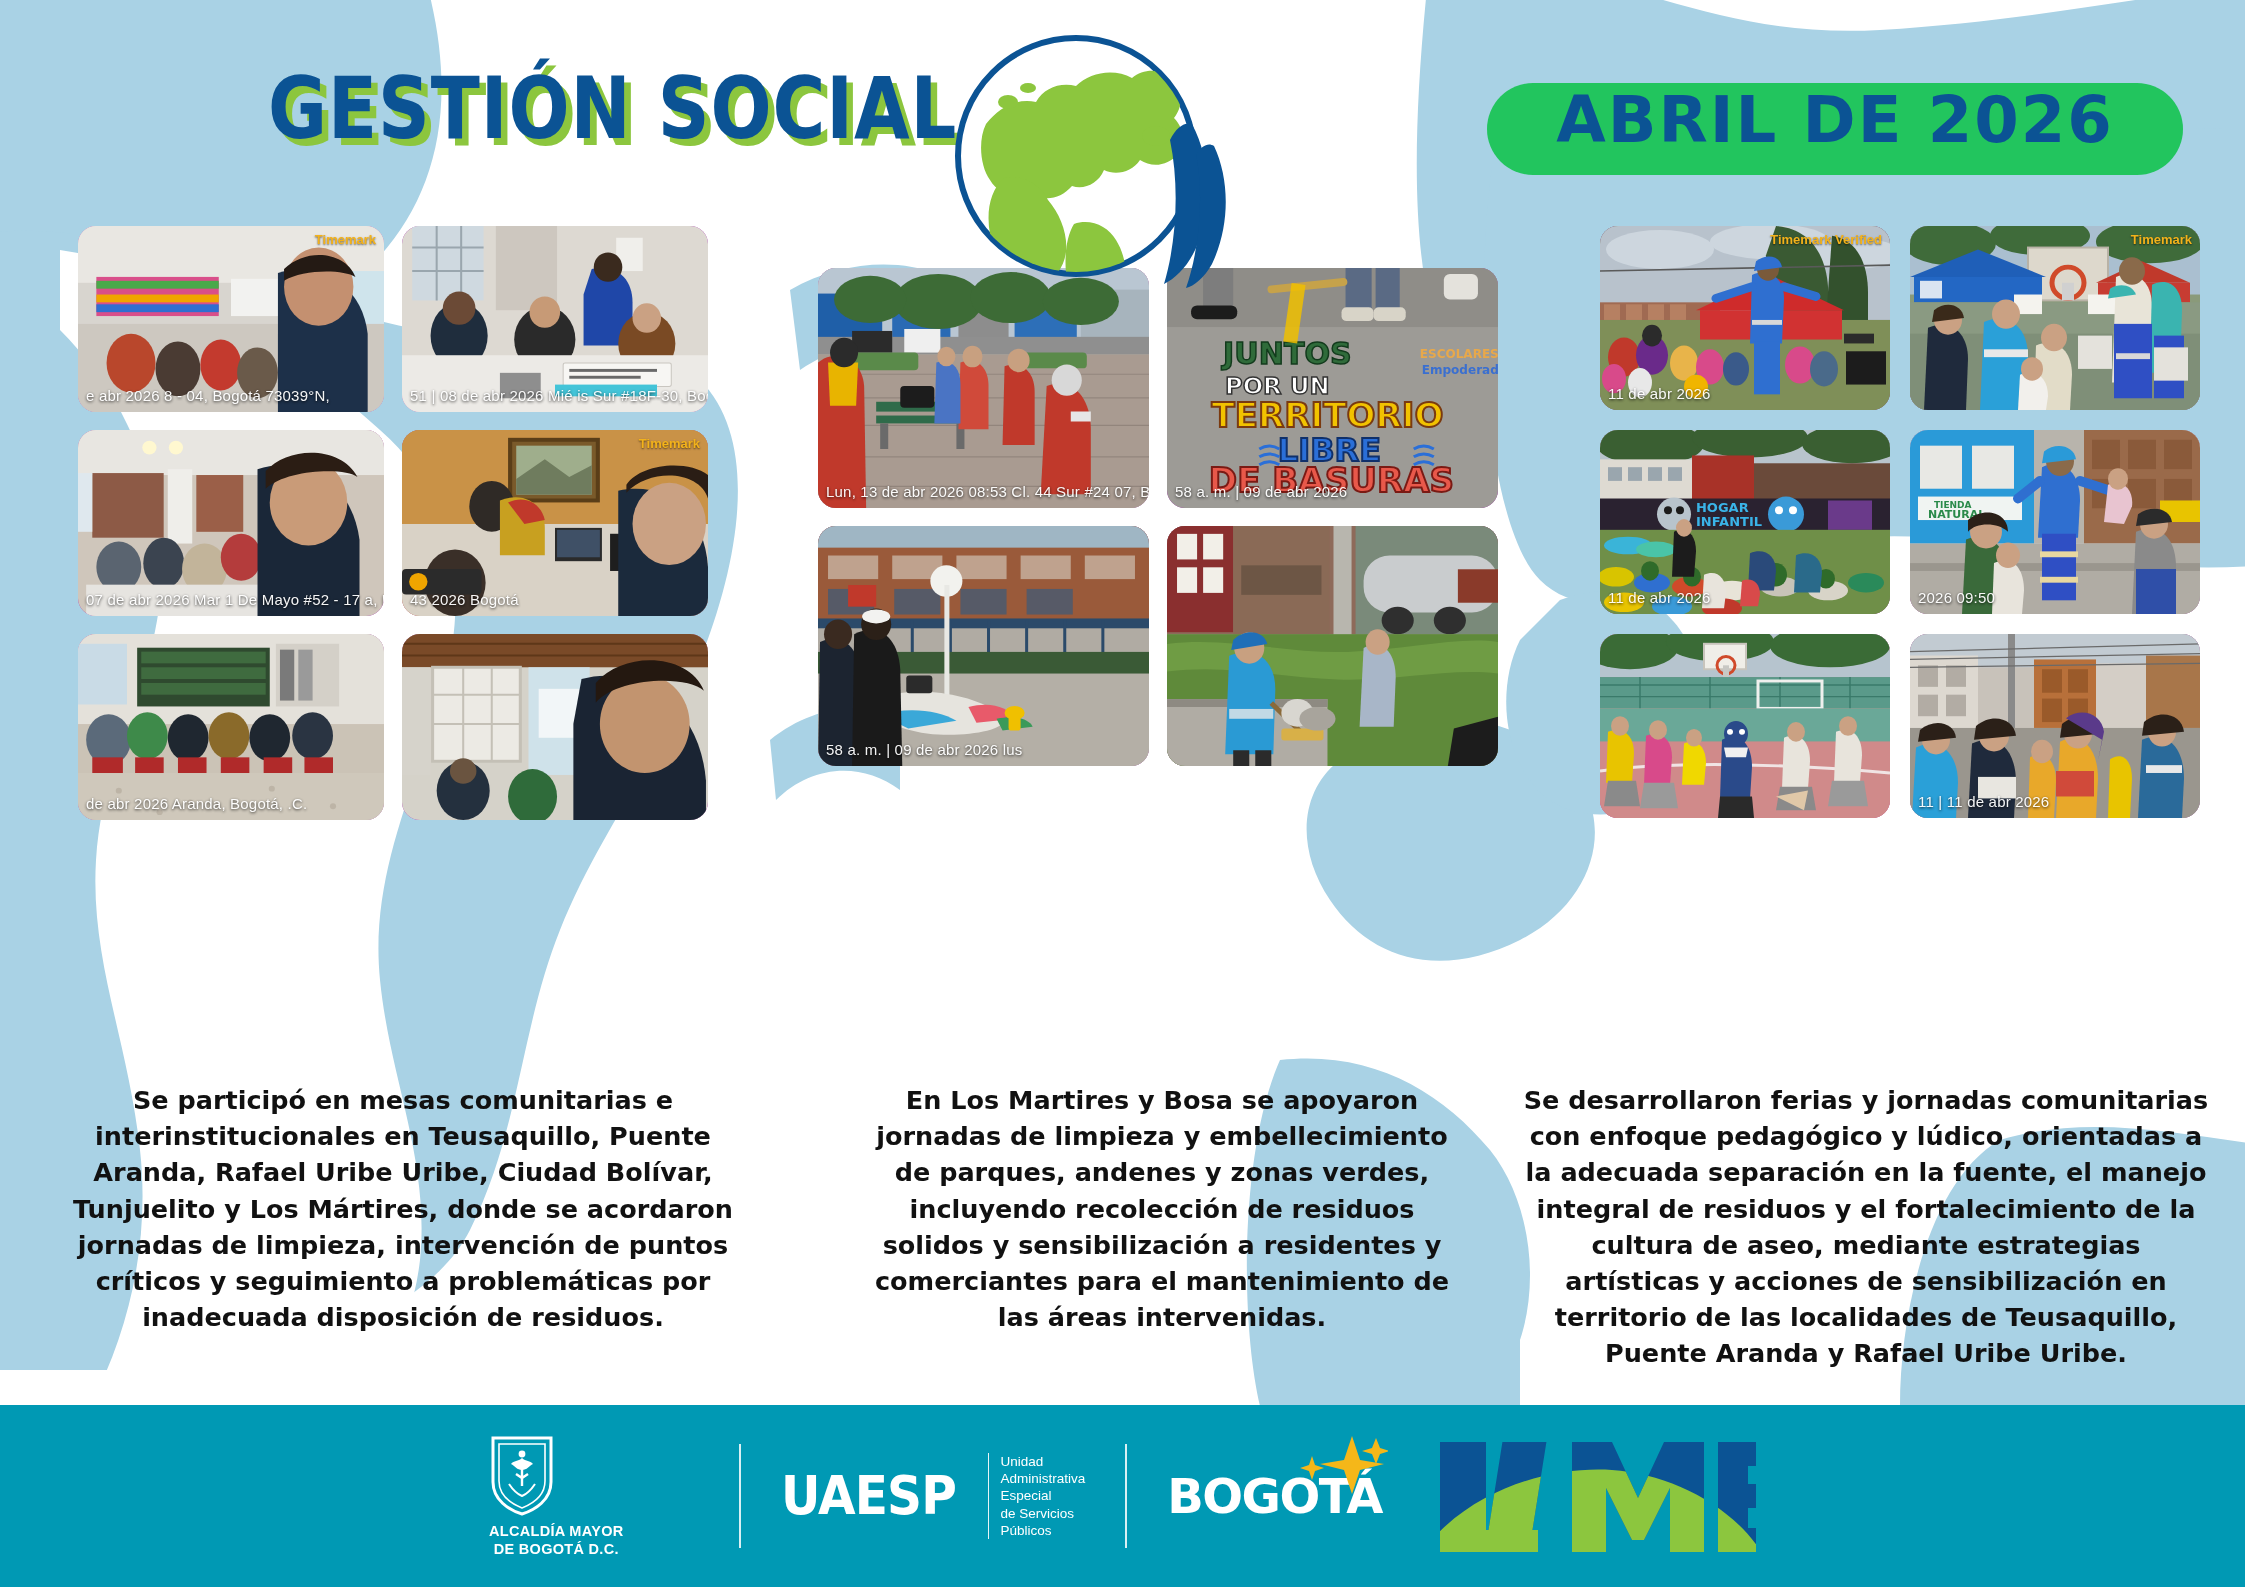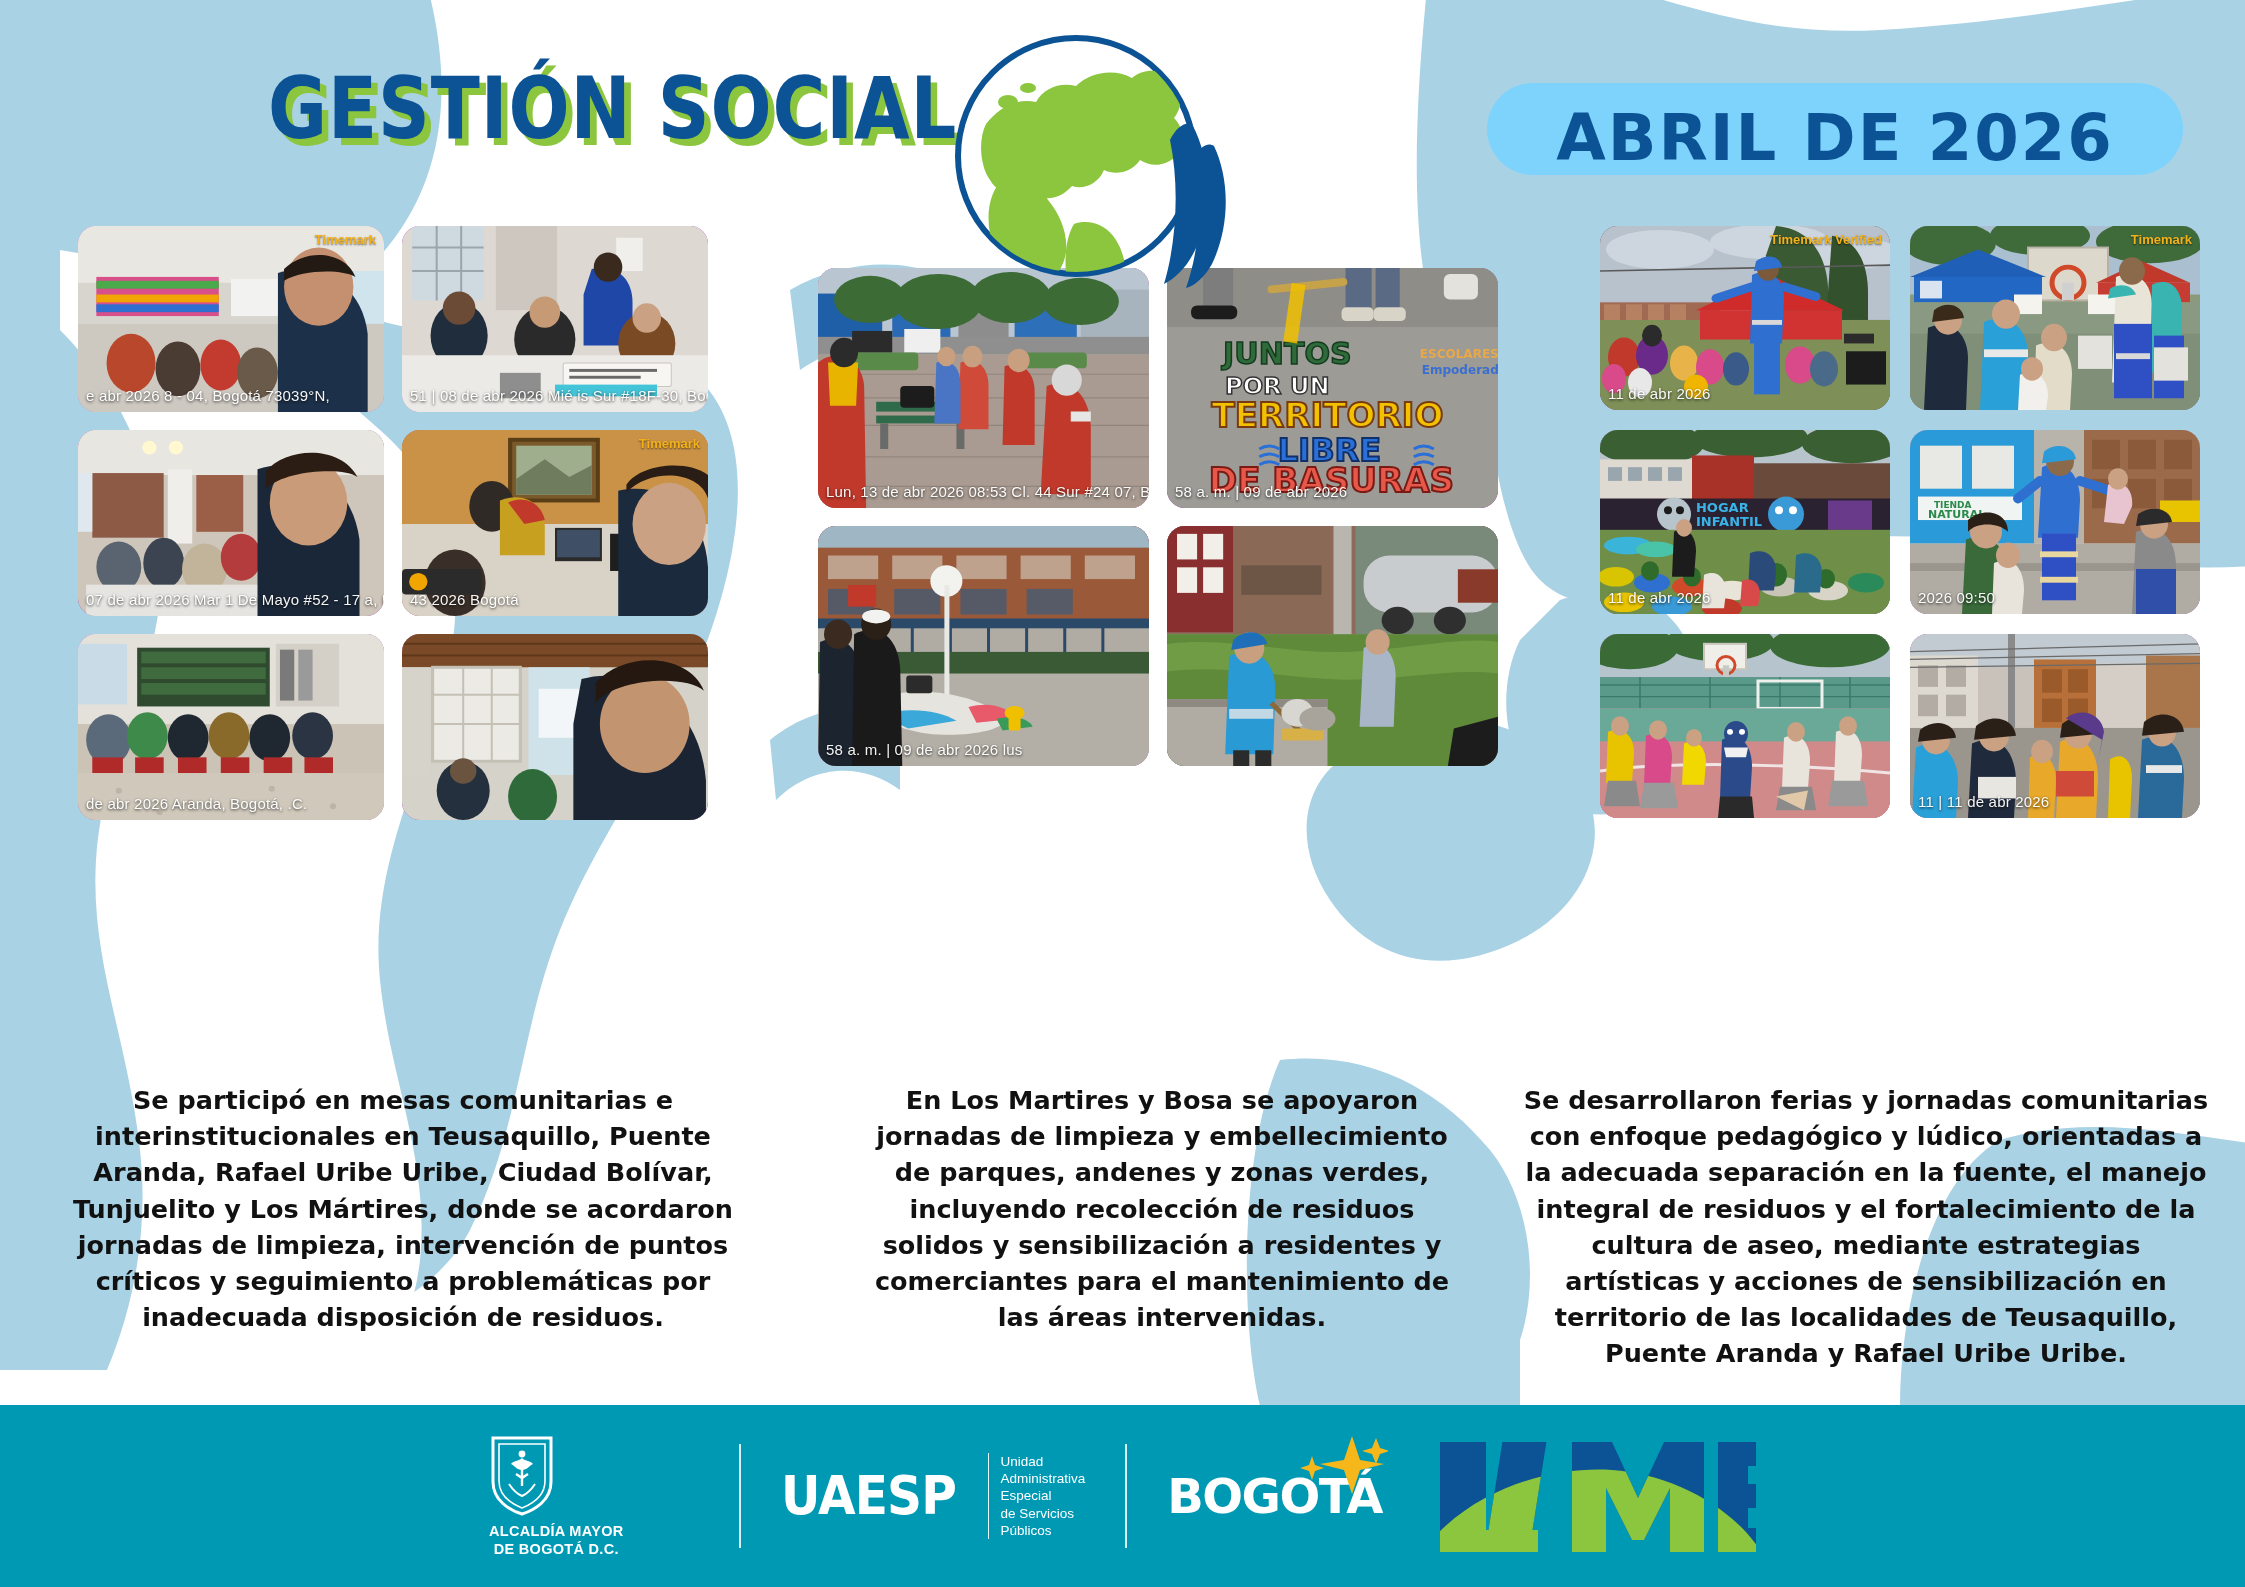--- a/index.html
+++ b/index.html
@@ -42,24 +42,24 @@
   }
 
   .globe-logo { position: absolute; left: 948px; top: 28px; width: 300px; height: 260px; }
 
   .month-banner {
     position: absolute;
     left: 1487px;
     top: 83px;
     width: 696px;
     height: 92px;
-    background: #7dd3fc;
+    background: #22c55e;
     border-radius: 46px;
     display: flex;
-    align-items: flex-end;
+    align-items: flex-start;
     justify-content: center;
   }
   .month-label {
     font-family: "DejaVu Sans", sans-serif;
     font-size: 64px;
     font-weight: 700;
     color: #0b5394;
     letter-spacing: 2px;
     white-space: nowrap;
   }

